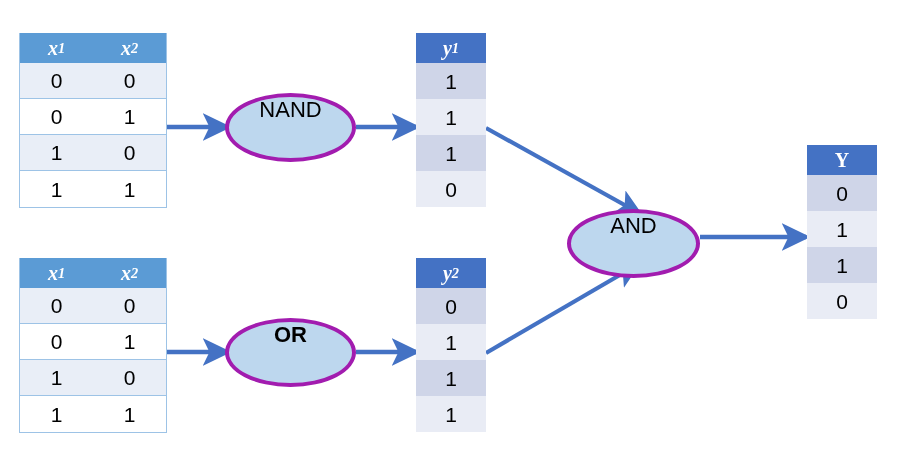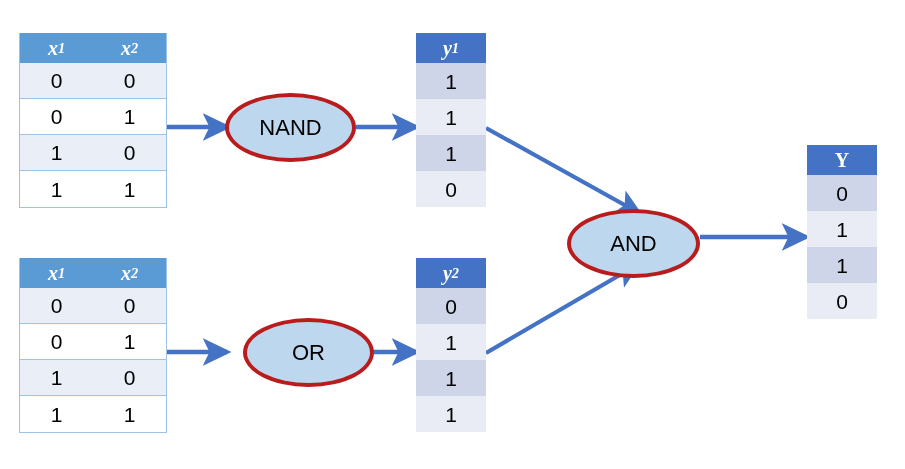--- a/index.html
+++ b/index.html
@@ -47,23 +47,23 @@
   .ytable .tbodyrow.dark{background:#CFD5E8;}
   .ytable .tbodyrow.light{background:#E9ECF5;}
 
   
   .sub{font-size:0.72em;vertical-align:-0.28em;font-style:italic;}
 
   
   .gate{
     position:absolute;box-sizing:border-box;
     background:#BDD7EE;
-    border:4px solid #b91c1c;
+    border:4px solid #a21caf;
     border-radius:50%;
-    display:flex;align-items:center;justify-content:center;
+    display:flex;justify-content:center;
     color:#000;font-size:22px;
     font-family:"Liberation Sans", sans-serif;
   }
   svg.wires{position:absolute;left:0;top:0;width:905px;height:469px;pointer-events:none;}
 </style>
 </head>
 <body>
 
 <div id="canvas">
 
@@ -204,21 +204,21 @@
     </div>
     <div class="trow tbodyrow light">
       <div class="tcell">0</div>
     </div>
   </div>
 
   <div class="gate" style="left:225px;top:93px;width:131px;height:69px;">
     <span>NAND</span>
   </div>
 
-  <div class="gate" style="left:243px;top:318px;width:131px;height:69px;">
+  <div class="gate" style="left:225px;top:318px;width:131px;height:69px;font-weight:bold;">
     <span>OR</span>
   </div>
 
   <div class="gate" style="left:567px;top:209px;width:133px;height:69px;">
     <span>AND</span>
   </div>
 
 </div>
 
 </body></html>

